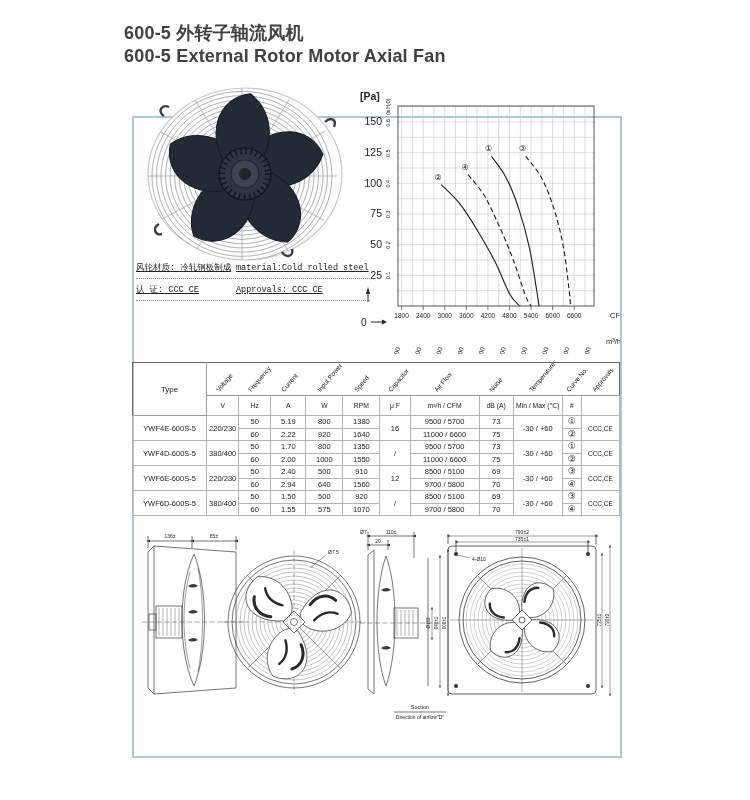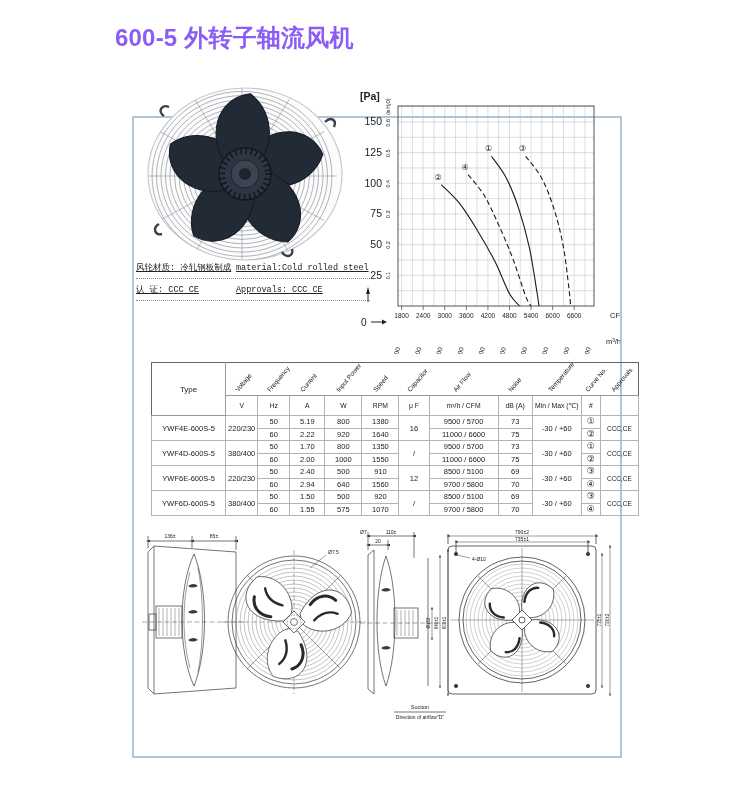--- a/index.html
+++ b/index.html
@@ -1,48 +1,49 @@
 <!DOCTYPE html>
 <html><head>
 <meta charset="utf-8">
 <style>
   html,body{margin:0;padding:0;}
   body{width:750px;height:800px;position:relative;background:#ffffff;
        font-family:"Liberation Sans","DejaVu Sans",sans-serif;color:#111;overflow:hidden;}
-  .titles{position:absolute;left:115px;top:22px;color:#8b5cf6;font-size:24px;line-height:1.3;letter-spacing:.2px;}
+  .titles{position:absolute;left:124px;top:22px;color:#404040;font-size:18px;line-height:1.3;letter-spacing:.2px;}
   .titles .t1{font-weight:600;}
   .titles .t2{font-weight:600;}
   .panel{position:absolute;left:132px;top:116px;width:486px;height:638px;border:2px solid #b0c6d6;background:#fff;}
   .fan-photo{position:absolute;left:142px;top:84px;width:210px;height:180px;}
   .chart{position:absolute;left:356px;top:86px;width:264px;height:268px;}
   .materials{position:absolute;left:136px;top:257px;width:234px;
              font-family:"Liberation Mono","DejaVu Sans Mono",monospace;font-size:8.5px;color:#222;}
   .materials .mrow{display:flex;height:21px;align-items:center;border-bottom:1px dotted #8a8a8a;text-decoration:underline;}
   .materials .cn{width:100px;white-space:nowrap;}
   .materials .en{flex:1;white-space:nowrap;}
-  .spec{position:absolute;left:132px;top:362px;width:488px;margin-left:19px;}
+  .spec{position:absolute;left:132px;top:362px;width:488px;}
   .spec table{border-collapse:collapse;width:488px;table-layout:fixed;border:1.5px solid #666;}
   .spec td,.spec th{border:1px solid #b3b3b3;font-weight:normal;text-align:center;padding:0;font-size:7.5px;color:#1a1a1a;}
   .spec th.diag{border:none;border-bottom:1px solid #999;height:32px;position:relative;overflow:visible;}
   .spec th.typehead{font-size:8px;border-right:1px solid #999;border-bottom:1px solid #999;border-left:none;border-top:none;}
   .spec th.diag span{position:absolute;left:40%;bottom:2px;transform:rotate(-50deg);transform-origin:0 100%;
                      font-size:6.5px;white-space:nowrap;color:#222;}
   .spec th.unit{height:19px;font-size:6.8px;}
   .spec tbody td{height:11.5px;font-size:7.5px;}
   .spec tbody td.sm{font-size:6.5px;}
   .spec tbody td.cur{font-size:9px;line-height:1;}
   .spec tbody tr.grp td{border-top:1px solid #777;}
   .drawings{position:absolute;left:132px;top:528px;width:488px;height:214px;}
   svg text{fill:#222;}
 </style>
 </head>
 <body>
 
 <div class="titles">
   <div class="t1">600-5  外转子轴流风机</div>
+  <div class="t2">600-5  External Rotor Motor Axial Fan</div>
 </div>
 
 <div class="panel"></div>
 
 <div class="fan-photo">
 <svg width="210" height="180" viewBox="0 0 210 180">
   <defs>
         <clipPath id="fc">
           <ellipse cx="103" cy="90" rx="97" ry="86"></ellipse>
         </clipPath>

